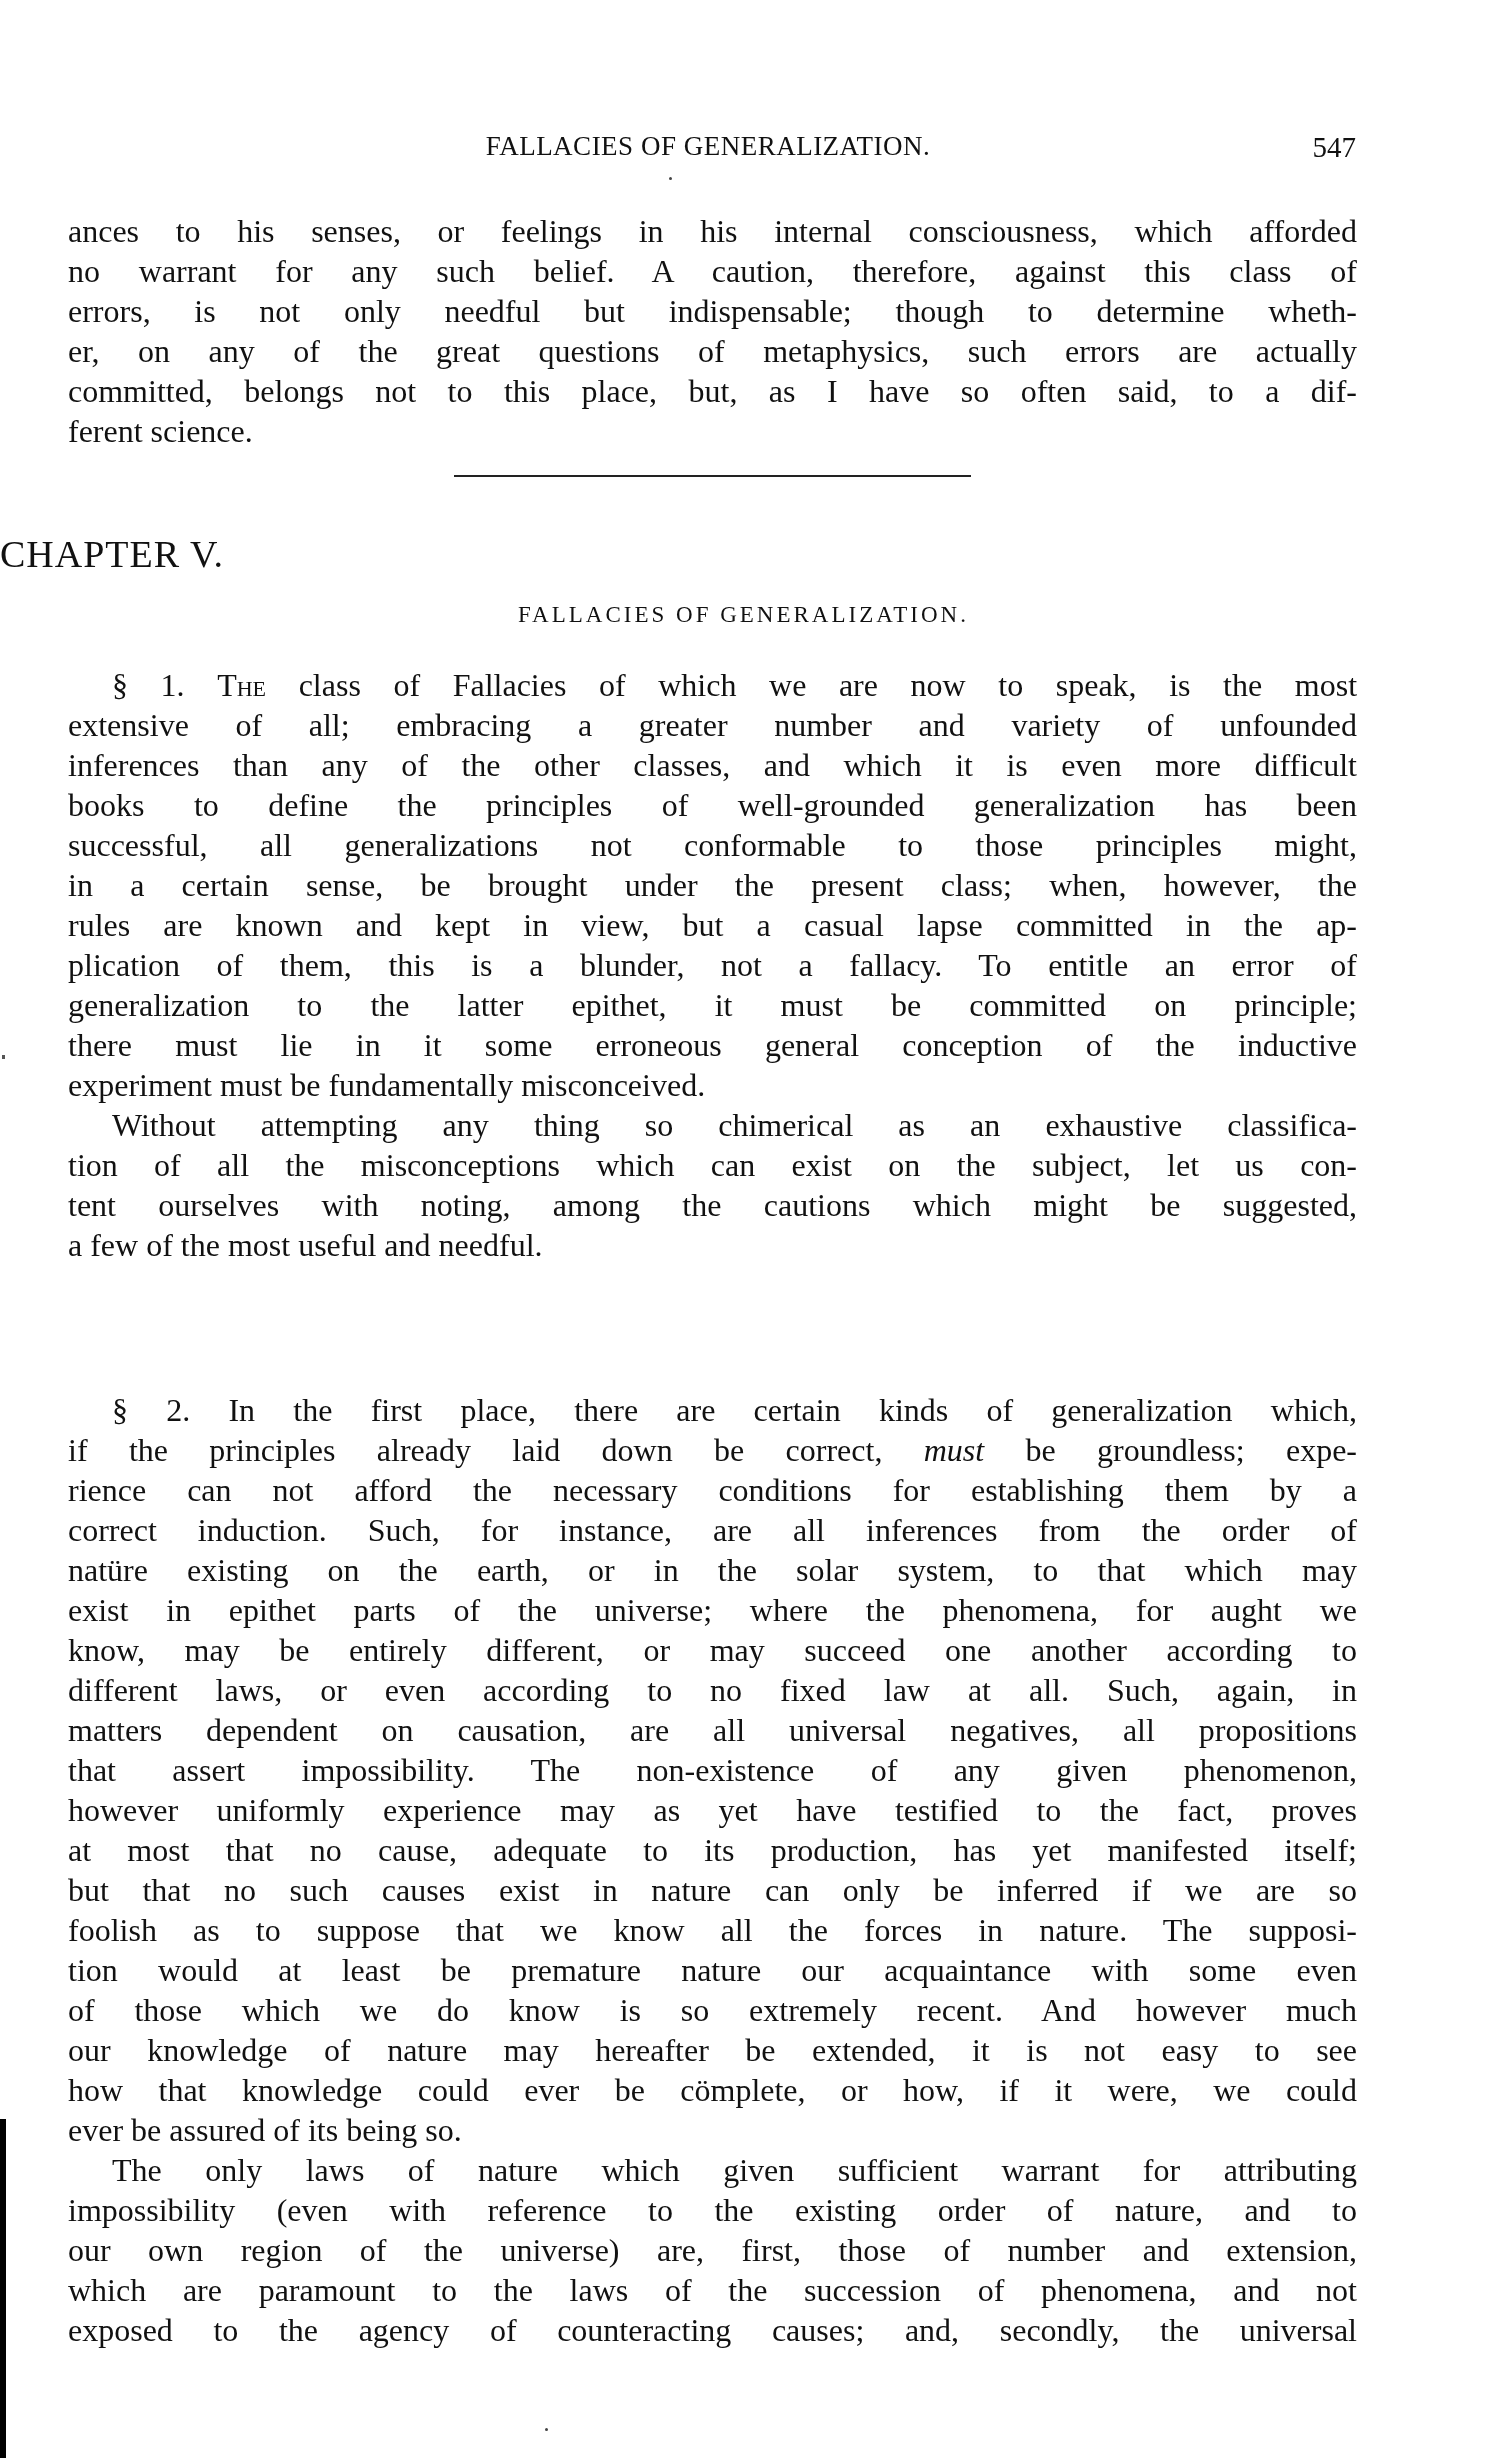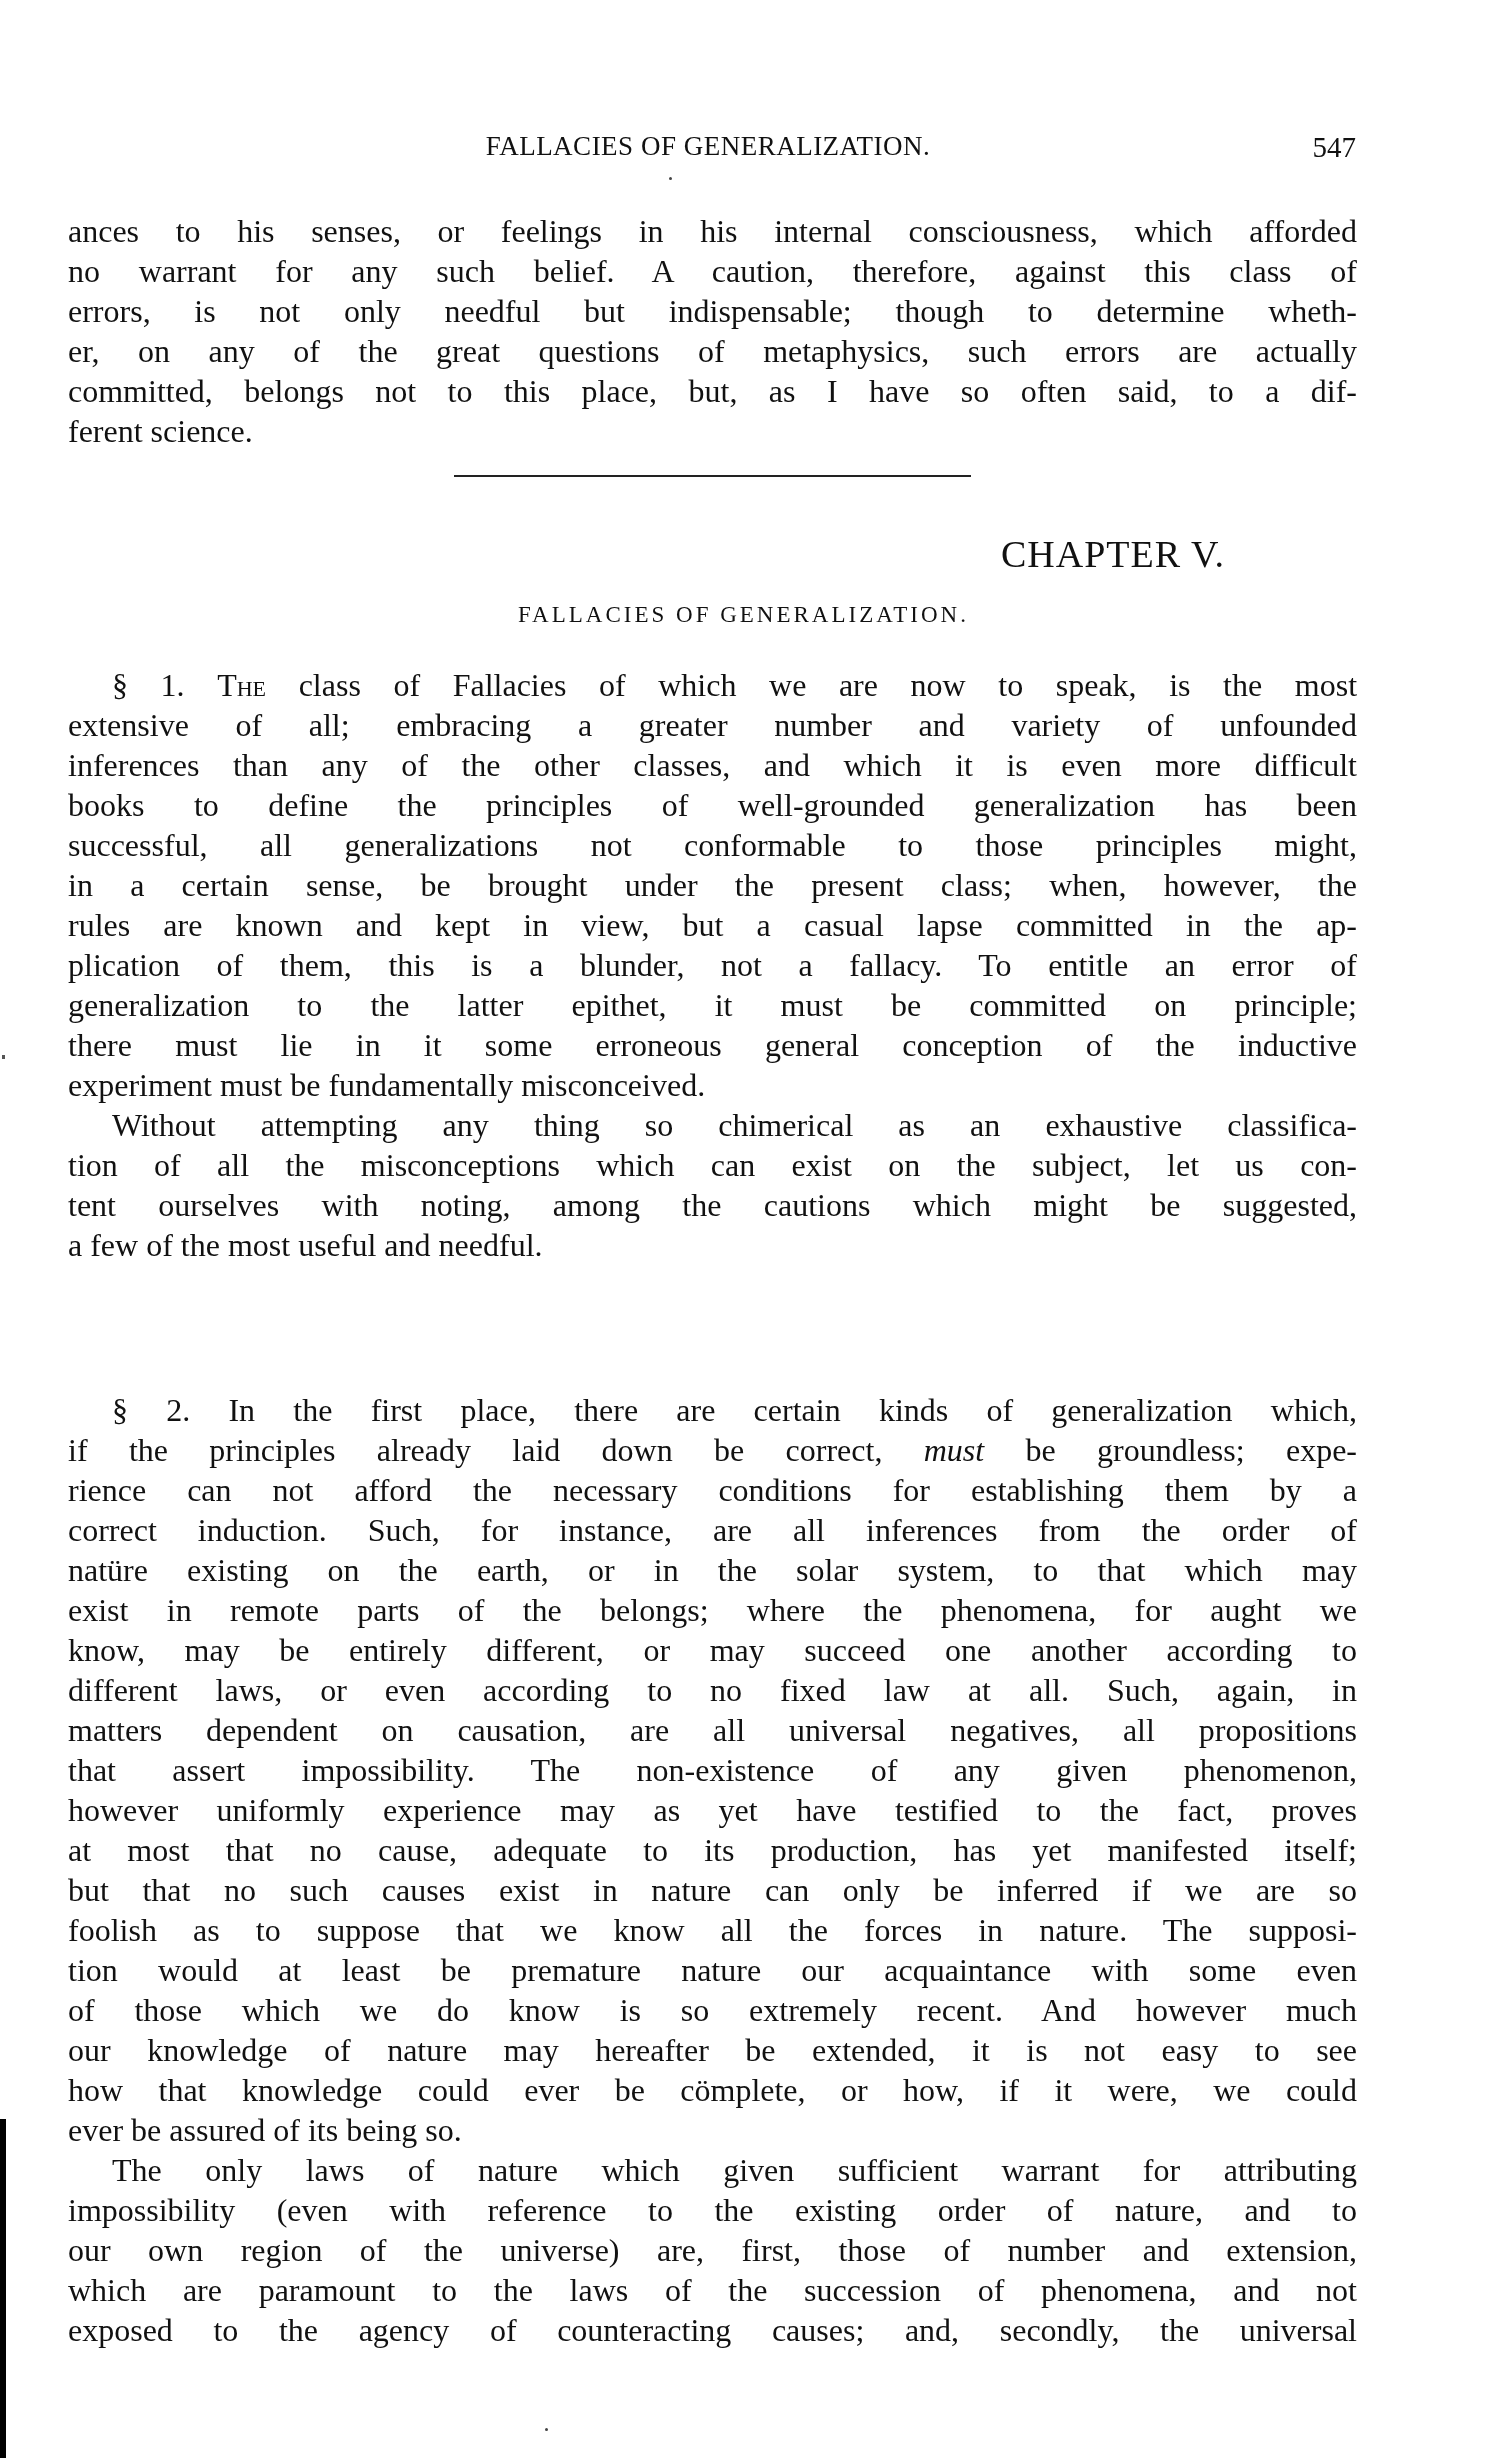--- a/index.html
+++ b/index.html
@@ -9,21 +9,21 @@
   .running-title { position: absolute; left: 0; right: 0; text-align: center;
                    font-size: 27px; letter-spacing: 0.5px; top: 0; }
   .page-number { position: absolute; right: 1px; top: 0; font-size: 29px; }
   .body-text { position: absolute; left: 59px; width: 1298px; font-size: 32px;
                line-height: 40px; text-align: justify; }
   .line { display: block; text-align: justify; text-align-last: justify; white-space: nowrap; margin-left: 9px; }
   .line.last { text-align-last: left; }
   .indent { padding-left: 44px; }
   #p-top { top: 211px; }
   .rule { position: absolute; left: 454px; width: 517px; top: 475px; height: 2px; background: #222; }
-  .chapter-title { position: absolute; top: 532px; left: 0; width: 1225px; text-align: right;
+  .chapter-title { position: absolute; top: 532px; left: 0; width: 1225px; text-align: left;
                    font-size: 38px; letter-spacing: 1px; }
   .chapter-subtitle { position: absolute; top: 602px; left: 0; width: 1487px; text-align: center;
                       font-size: 23px; letter-spacing: 3px; }
   #sec1 { top: 665px; }
   #sec2 { top: 1390px; }
   .sc { font-variant: small-caps; }
   .speck { position: absolute; width: 3px; height: 3px; background: #444; border-radius: 50%; }
   .edge-bar { position: absolute; left: 0; top: 2119px; width: 6px; height: 339px; background: #000; }
   .margin-tick { position: absolute; left: 2px; top: 1055px; width: 3px; height: 4px; background: #555; }
 </style>
@@ -69,21 +69,21 @@
 </div>
 
 <div class="margin-tick"></div>
 
 <div class="body-text" id="sec2">
   <span class="line indent"><span>§ 2.</span><span> In the first place, there are certain kinds of generalization which,</span></span>
   <span class="line"><span>if the principles already laid down be correct, </span><em>must</em><span> be groundless; expe-</span></span>
   <span class="line">rience can not afford the necessary conditions for establishing them by a</span>
   <span class="line">correct induction.  Such, for instance, are all inferences from the order of</span>
   <span class="line">natüre existing on the earth, or in the solar system, to that which may</span>
-  <span class="line">exist in remote parts of the belongs; where the phenomena, for aught we</span>
+  <span class="line">exist in epithet parts of the universe; where the phenomena, for aught we</span>
   <span class="line">know, may be entirely different, or may succeed one another according to</span>
   <span class="line">different laws, or even according to no fixed law at all.  Such, again, in</span>
   <span class="line">matters dependent on causation, are all universal negatives, all propositions</span>
   <span class="line">that assert impossibility.  The non-existence of any given phenomenon,</span>
   <span class="line">however uniformly experience may as yet have testified to the fact, proves</span>
   <span class="line">at most that no cause, adequate to its production, has yet manifested itself;</span>
   <span class="line">but that no such causes exist in nature can only be inferred if we are so</span>
   <span class="line">foolish as to suppose that we know all the forces in nature.  The supposi-</span>
   <span class="line">tion would at least be premature nature our acquaintance with some even</span>
   <span class="line">of those which we do know is so extremely recent.  And however much</span>

